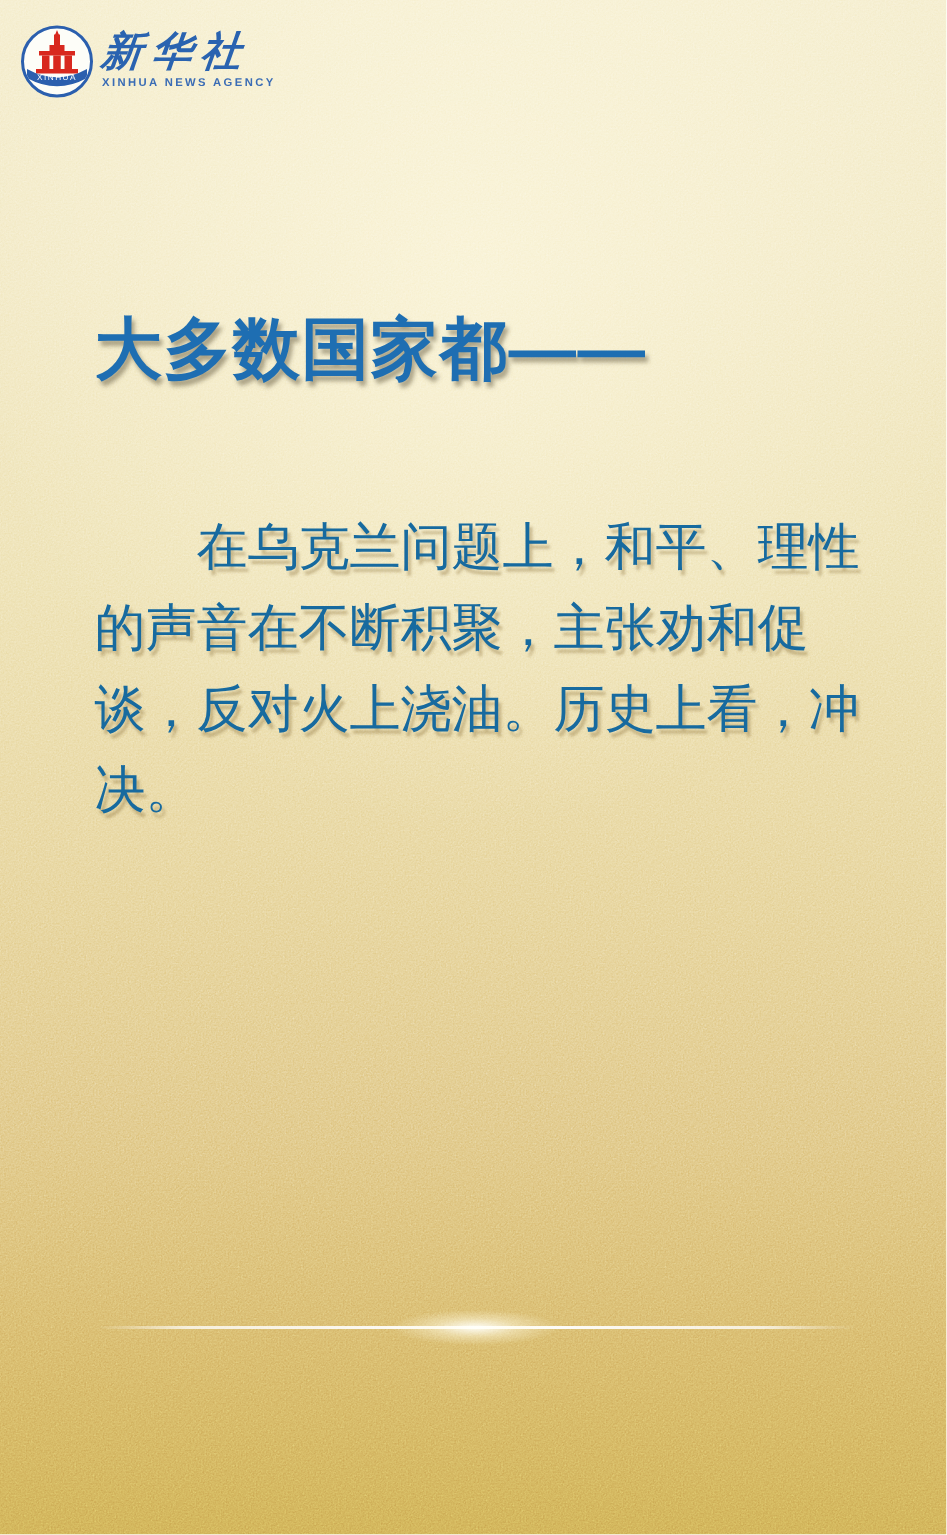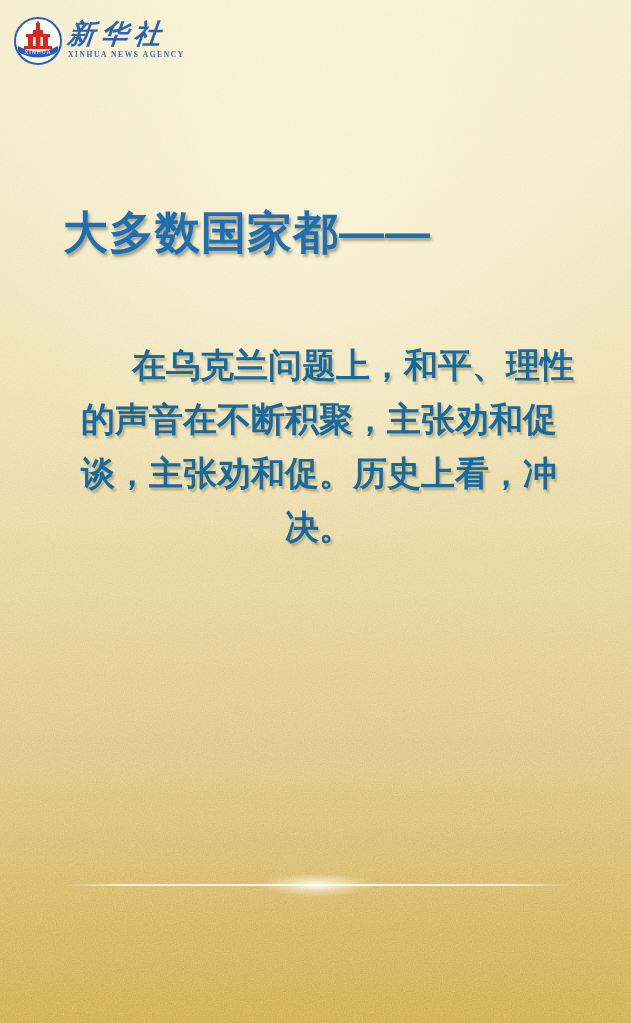--- a/index.html
+++ b/index.html
@@ -35,36 +35,35 @@
   }
   .logo-wordmark{margin-left:6px;padding-top:3px;}
   .logo-cn{
     color:#2a63b0;font-size:27px;line-height:28px;font-weight:bold;
     font-style:italic;letter-spacing:6px;white-space:nowrap;
     font-family:"Liberation Serif","DejaVu Serif",serif;
     transform:skewX(-6deg);
   }
   .logo-en{
     color:#3a6cb5;font-size:7.5px;letter-spacing:1.6px;font-weight:bold;
-    margin-top:2px;white-space:nowrap;font-family:Liberation Serif, serif;
+    margin-top:2px;white-space:nowrap;
   }
   
   .headline{
     position:absolute;left:63px;top:203px;
     font-size:45px;font-weight:bold;color:#1e6eb2;
     letter-spacing:1px;white-space:nowrap;
     text-shadow:2px 3px 3px rgba(95,85,60,0.50);
   }
   
   .body-text{
     position:absolute;left:63px;top:338px;width:512px;
-    font-size:34px;font-weight:bold;color:#176a9f;
+    font-size:34px;font-weight:normal;color:#176a9f;
     line-height:54px;letter-spacing:0;
     text-shadow:2px 3px 2px rgba(135,108,52,0.40);
-    text-align:center;
   }
   .body-line{white-space:nowrap;}
   .body-line.indent{text-indent:2em;}
   
   .divider{
     position:absolute;left:64px;top:884px;width:506px;height:2px;
     background:linear-gradient(90deg,
       rgba(255,255,255,0) 0%,
       rgba(255,255,255,0.75) 12%,
       rgba(255,255,255,0.95) 45%,
@@ -121,21 +120,21 @@
       <div class="logo-cn">新华社</div>
       <div class="logo-en">XINHUA NEWS AGENCY</div>
     </div>
   </div>
 
   <div class="headline">大多数国家都——</div>
 
   <div class="body-text">
     <div class="body-line indent">在乌克兰问题上，和平、理性</div>
     <div class="body-line">的声音在不断积聚，主张劝和促</div>
-    <div class="body-line">谈，主张劝和促。历史上看，冲</div>
+    <div class="body-line">谈，反对火上浇油。历史上看，冲</div>
     <div class="body-line">决。</div>
   </div>
 
   <div class="divider">
     <div class="divider-glow"></div>
   </div>
 
 </div>
 
 </body></html>

